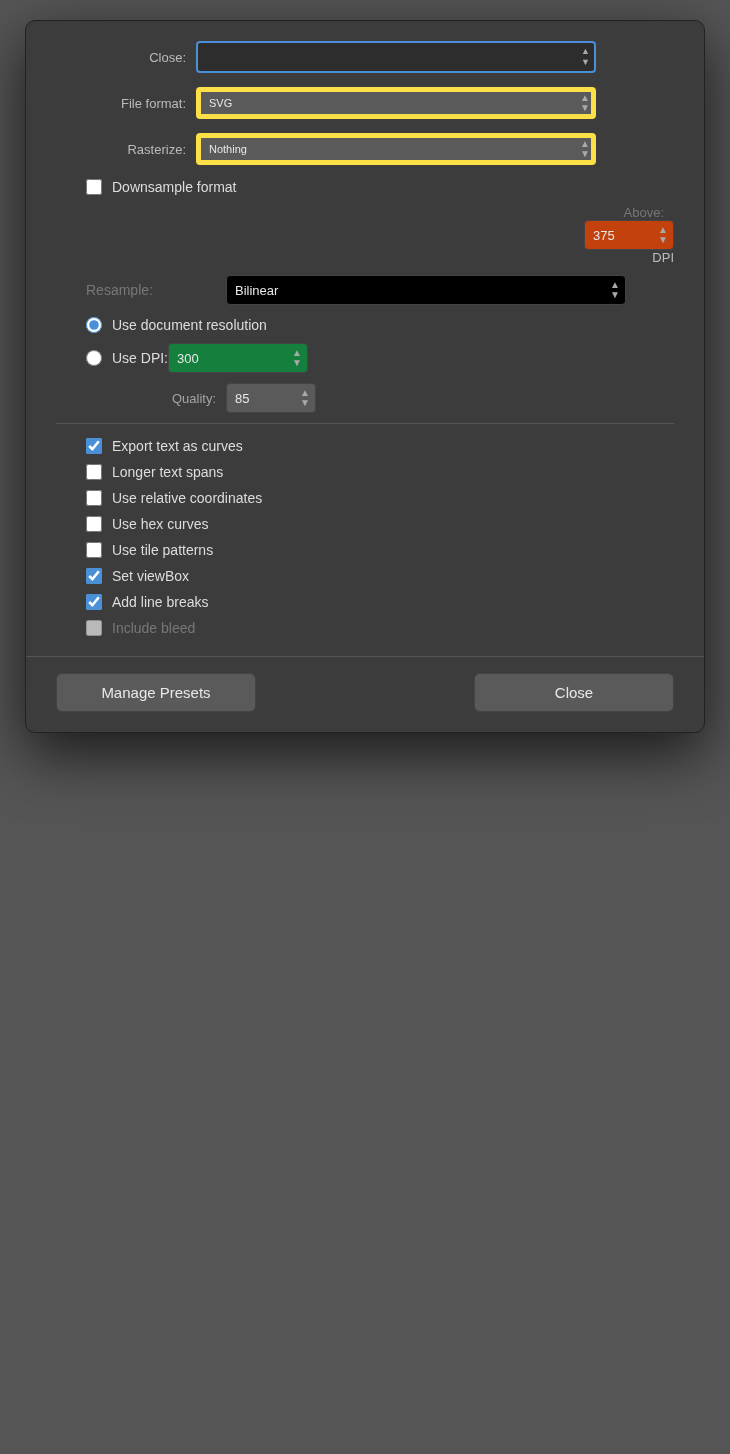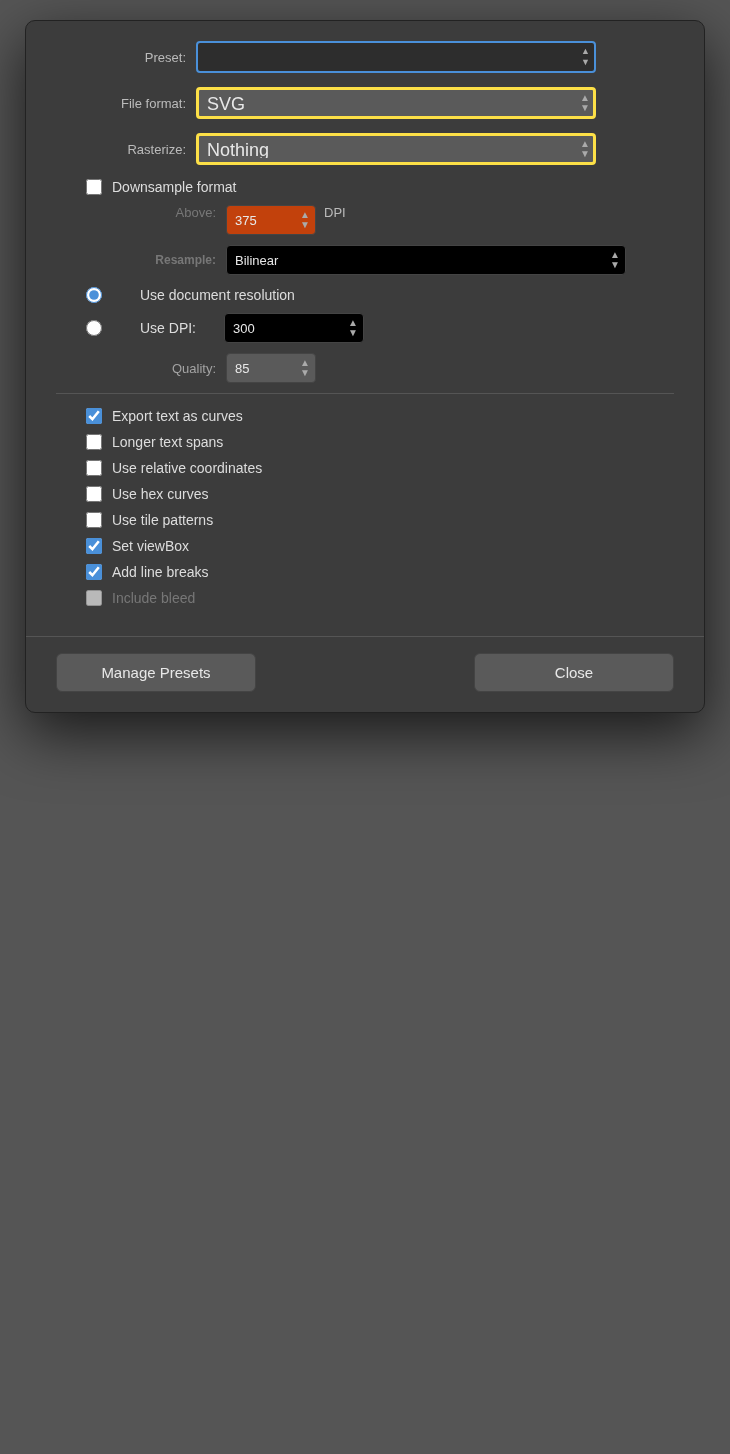--- a/index.html
+++ b/index.html
@@ -41,23 +41,23 @@
       color: #bbb;
       font-size: 13px;
       text-align: right;
       min-width: 130px;
       margin-right: 10px;
     }
 
     select, .select-like {
       background: #5a5a5a;
       color: #e8e8e8;
-      border: 3px solid #fde047;
-      border-radius: 4px;
-      font-size: 18px;
+      border: 5px solid #fde047;
+      border-radius: 4px;
+      font-size: 11px;
       padding: 4px 8px;
       appearance: none;
       -webkit-appearance: none;
       cursor: pointer;
     }
 
     .preset-input {
       width: 400px;
       height: 32px;
       background: #2d2d2d;
@@ -146,21 +146,20 @@
 
     .checkbox-row.disabled-row input[type="checkbox"] {
       cursor: default;
     }
 
     .radio-row {
       display: flex;
       align-items: center;
       margin-bottom: 10px;
       padding-left: 30px;
-      gap: 28px;
     }
 
     .radio-row input[type="radio"] {
       width: 16px;
       height: 16px;
       margin-right: 10px;
       accent-color: #4a90d9;
       cursor: pointer;
       flex-shrink: 0;
     }
@@ -173,21 +172,21 @@
 
     .dpi-select-wrapper {
       position: relative;
       display: inline-flex;
       align-items: center;
     }
 
     .dpi-select {
       width: 140px;
       height: 30px;
-      background: #000000;
+      background: #15803d;
       border: 1px solid #444;
       border-radius: 4px;
       color: #e8e8e8;
       font-size: 13px;
       padding: 4px 24px 4px 8px;
       appearance: none;
       -webkit-appearance: none;
       cursor: pointer;
     }
 
@@ -215,23 +214,24 @@
       color: #e8e8e8;
       font-size: 13px;
       padding: 4px 24px 4px 8px;
       appearance: none;
       -webkit-appearance: none;
       cursor: pointer;
     }
 
     .above-row {
       display: flex;
-      align-items: flex-start;
+      align-items: flex-end;
       padding-left: 30px;
       margin-bottom: 10px;
+      flex-direction: column;
     }
 
     .above-label {
       color: #777;
       font-size: 13px;
       min-width: 130px;
       text-align: right;
       margin-right: 10px;
     }
 
@@ -253,21 +253,20 @@
       color: #bbb;
       font-size: 13px;
       margin-left: 8px;
     }
 
     .dialog-footer {
       display: flex;
       justify-content: space-between;
       padding: 16px 30px 20px 30px;
       border-top: 1px solid #555;
-      margin-top: 10px;
     }
 
     .footer-btn {
       background: #5a5a5a;
       color: #e8e8e8;
       border: 1px solid #444;
       border-radius: 6px;
       font-size: 15px;
       padding: 10px 40px;
       cursor: pointer;
@@ -276,25 +275,24 @@
 
     .resample-row {
       display: flex;
       align-items: center;
       padding-left: 30px;
       margin-bottom: 12px;
     }
 
     .resample-label {
       color: #777;
-      font-size: 12px;
+      font-size: 14px;
       min-width: 130px;
-      text-align: right;
-      margin-right: 10px;
-      font-weight: bold;
+      text-align: left;
+      margin-right: 10px;
     }
 
     .resample-select {
       width: 400px;
       height: 30px;
       background: #000000;
       border: 1px solid #444;
       border-radius: 4px;
       color: #e8e8e8;
       font-size: 13px;
@@ -308,21 +306,21 @@
       flex: 1;
     }
   </style>
 </head>
 <body>
 
 <div class="dialog">
   <div class="dialog-body">
 
     <div class="form-row">
-      <span class="form-label">Preset:</span>
+      <span class="form-label">Close:</span>
       <div class="preset-wrapper">
         <input type="text" class="preset-input" value="" style="">
         <div class="preset-arrows">
           <span>▲</span>
           <span>▼</span>
         </div>
       </div>
     </div>
 
     <div class="form-row">

